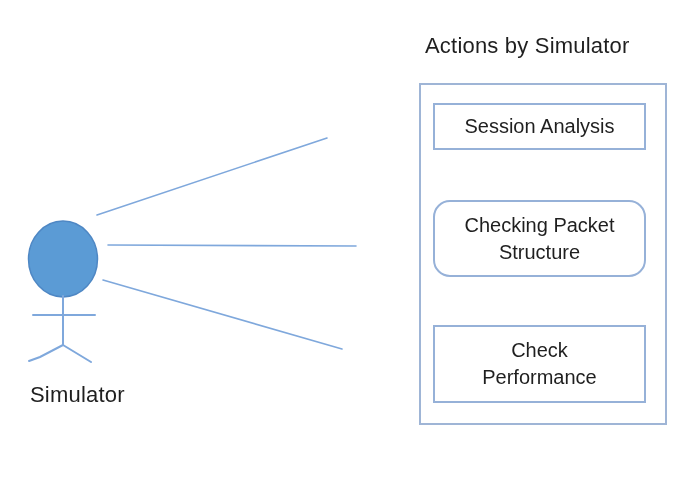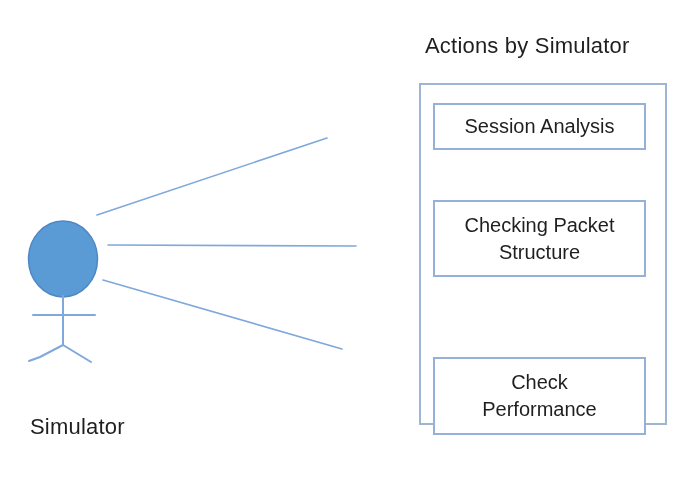--- a/index.html
+++ b/index.html
@@ -39,21 +39,20 @@
     stroke: #4e87c4;
     stroke-width: 1.5;
   }
   .actor-label {
     position: absolute;
     left: 30px;
     top: 382px;
     font-size: 22px;
     letter-spacing: 0.2px;
     white-space: nowrap;
-    margin-top: 32px;
   }
   .system-title {
     position: absolute;
     left: 425px;
     top: 33px;
     width: 248px;
     font-size: 22px;
     letter-spacing: 0.2px;
     white-space: nowrap;
   }
@@ -76,22 +75,22 @@
     background: #ffffff;
     display: flex;
     align-items: center;
     justify-content: center;
     text-align: center;
     font-size: 20px;
     line-height: 1.35;
     white-space: pre-line;
   }
   .uc-1 { top: 18px;  height: 47px; }
-  .uc-2 { top: 115px; height: 77px; }
-  .uc-3 { top: 240px; height: 78px; margin-top: 32px; }
+  .uc-2 { top: 115px; height: 77px; border-radius: 17px; }
+  .uc-3 { top: 240px; height: 78px; }
 </style>
 </head>
 <body>
 
 <div class="canvas">
 
   <svg class="svg-layer" viewBox="0 0 700 493">
 
     <line class="assoc-line" x1="97" y1="215" x2="327" y2="138"></line>
     <line class="assoc-line" x1="108" y1="245" x2="356" y2="246"></line>

